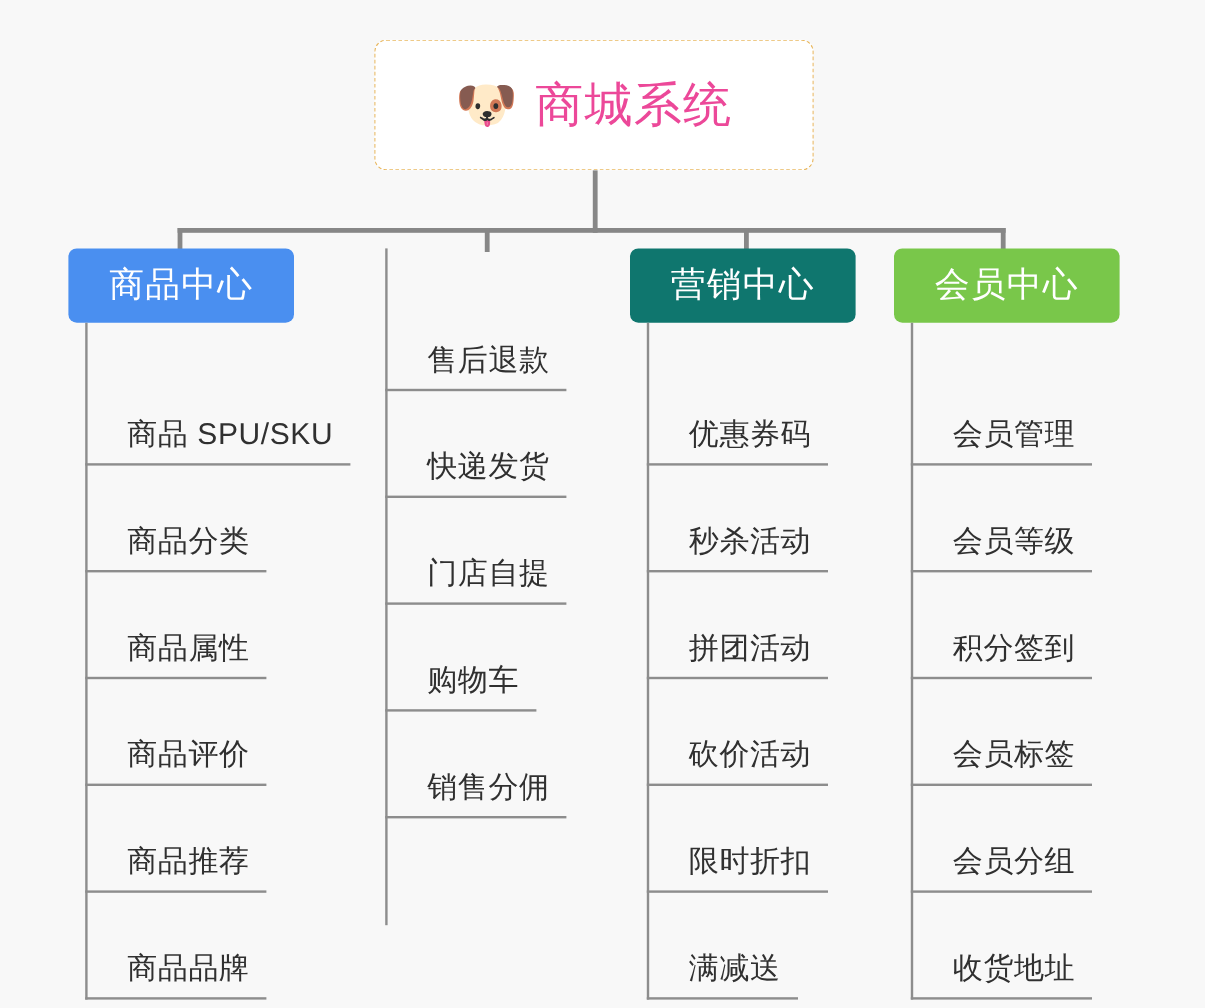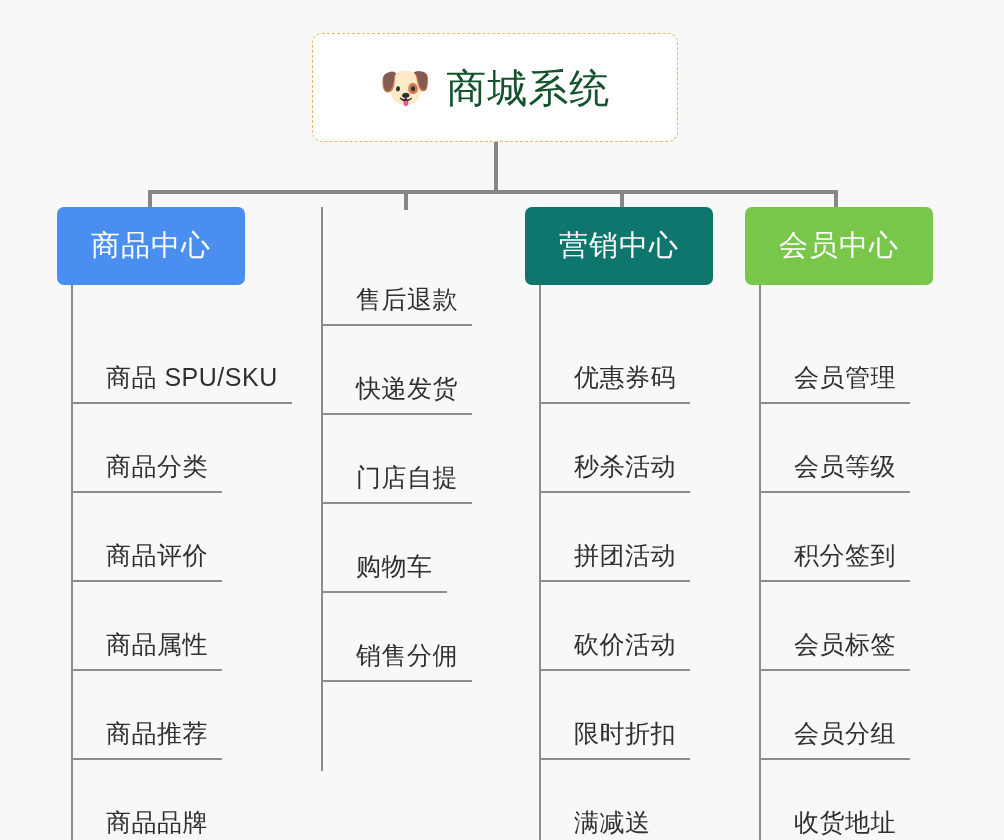--- a/index.html
+++ b/index.html
@@ -36,21 +36,21 @@
     justify-content: center;
     gap: 14px;
   }
   .root-emoji {
     font-size: 42px;
     line-height: 1;
     display: block;
   }
   .root-title {
     font-size: 40px;
-    color: #14532d;
+    color: #ec4899;
     letter-spacing: 1px;
     line-height: 1;
     white-space: nowrap;
   }
 
   
   .conn {
     position: absolute;
     background: #878787;
   }
@@ -86,21 +86,21 @@
   .column {
     position: absolute;
     top: 0;
   }
   .column.col-0 { left: 57px; }
   .column.col-1 { left: 307px; }
   .column.col-2 { left: 525px; }
   .column.col-3 { left: 745px; }
 
   .col-header {
-    height: 78px;
+    height: 62px;
     border-radius: 7px;
     display: flex;
     align-items: center;
     justify-content: center;
     color: #ffffff;
     font-size: 29px;
     letter-spacing: 1px;
     box-sizing: border-box;
     padding: 0 26px;
     white-space: nowrap;
@@ -171,25 +171,25 @@
         <div class="col-spine" style="height: 564px;"></div>
         <div class="leaf">
           <span class="leaf-text">商品 SPU/SKU</span>
           <span class="leaf-underline" style="width: 220.703px;"></span>
         </div>
         <div class="leaf">
           <span class="leaf-text">商品分类</span>
           <span class="leaf-underline" style="width: 151px;"></span>
         </div>
         <div class="leaf">
+          <span class="leaf-text">商品属性</span>
+          <span class="leaf-underline" style="width: 151px;"></span>
+        </div>
+        <div class="leaf">
           <span class="leaf-text">商品评价</span>
-          <span class="leaf-underline" style="width: 151px;"></span>
-        </div>
-        <div class="leaf">
-          <span class="leaf-text">商品属性</span>
           <span class="leaf-underline" style="width: 151px;"></span>
         </div>
         <div class="leaf">
           <span class="leaf-text">商品推荐</span>
           <span class="leaf-underline" style="width: 151px;"></span>
         </div>
         <div class="leaf">
           <span class="leaf-text">商品品牌</span>
           <span class="leaf-underline" style="width: 151px;"></span>
         </div>

